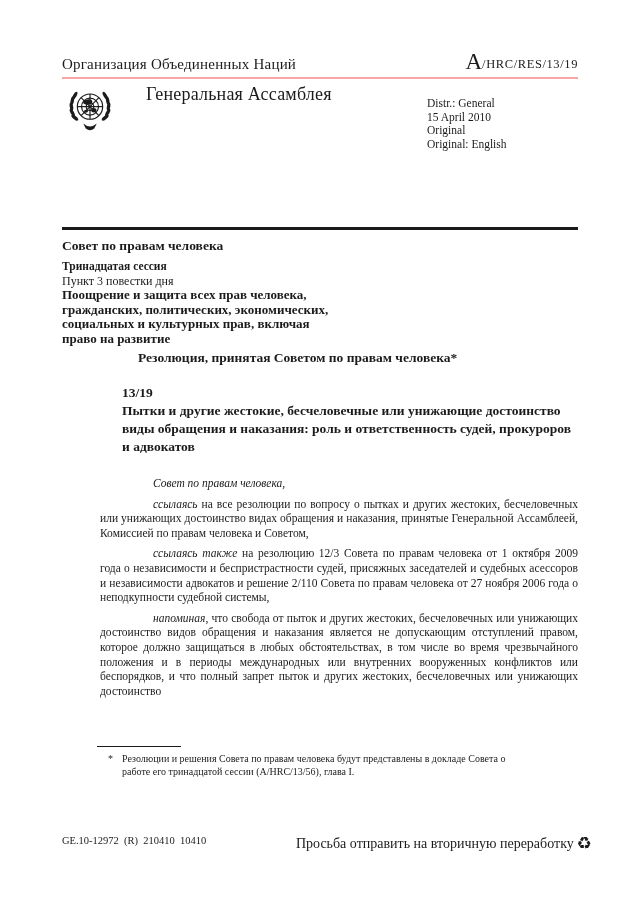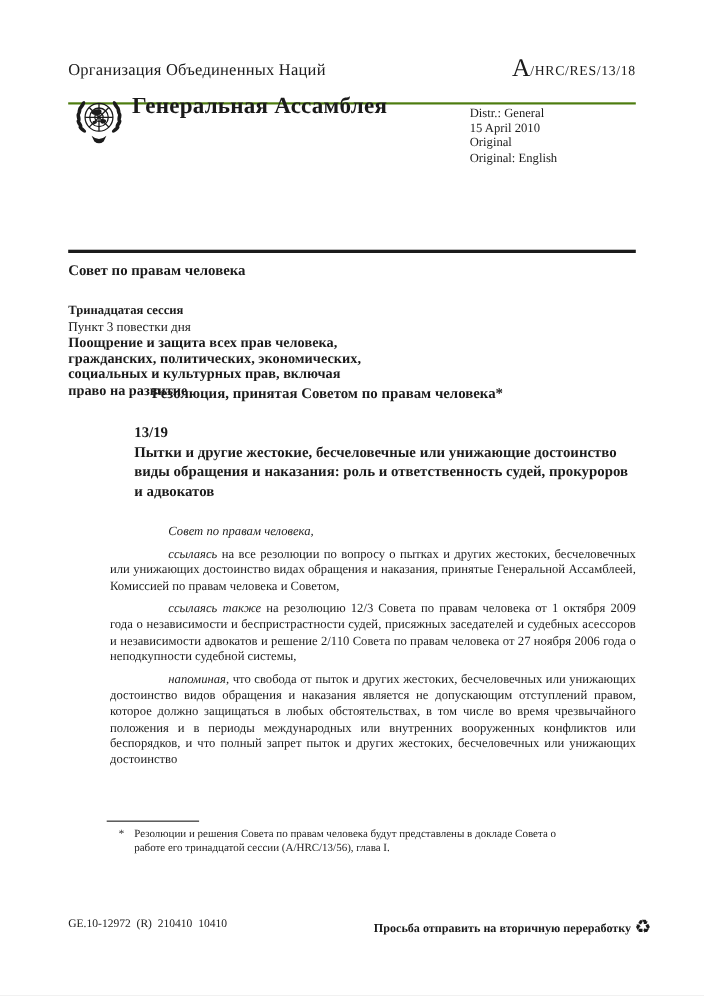--- a/index.html
+++ b/index.html
@@ -10,44 +10,44 @@
     background:#ffffff;
     color:#1b1b1b;
     font-family:"Liberation Serif","DejaVu Serif",serif;
     overflow:hidden;
   }
 
   
   .masthead{
     position:absolute;left:62px;right:62px;top:50px;
     display:flex;justify-content:space-between;align-items:flex-end;
-    border-bottom:2px solid #4d7c0f;
-    padding-bottom:20px;
+    border-bottom:2px solid #fca5a5;
+    padding-bottom:4px;
   }
   .org-name{font-size:15px;letter-spacing:.2px;}
   .doc-symbol{font-size:12.5px;letter-spacing:.6px;white-space:nowrap;}
   .doc-symbol .big{font-size:23px;letter-spacing:0;line-height:1;vertical-align:-1px;}
 
   .header-main{position:absolute;left:62px;right:62px;top:82px;height:70px;}
   .emblem{position:absolute;left:1px;top:2px;}
   .assembly-title{
-    position:absolute;left:58px;top:2px;
-    font-size:21px;font-weight:bold;letter-spacing:.2px;
+    position:absolute;left:84px;top:2px;
+    font-size:18px;font-weight:normal;letter-spacing:.2px;
   }
   .distr-block{
     position:absolute;left:365px;top:15px;
     font-size:11.5px;line-height:13.5px;
   }
 
   
   .divider{position:absolute;left:62px;right:62px;top:227px;height:3px;background:#1b1b1b;}
 
   
   .session{position:absolute;left:62px;top:238px;width:360px;}
-  .session-council{font-size:13.5px;font-weight:bold;margin-bottom:21px;}
+  .session-council{font-size:13.5px;font-weight:bold;margin-bottom:5px;}
   .session-line{font-size:11.5px;font-weight:bold;line-height:14.5px;}
   .agenda-item{font-size:12px;font-weight:normal;line-height:14.5px;}
   .agenda-title{font-size:13px;font-weight:bold;line-height:14.5px;white-space:pre-line;}
 
   
   .res-block{position:absolute;left:122px;top:350px;width:470px;}
   .res-heading{font-size:13.5px;font-weight:bold;margin:0 0 18px 16px;}
   .res-number{font-size:13.5px;font-weight:bold;line-height:18px;}
   .res-title{font-size:13.5px;font-weight:bold;line-height:18px;width:458px;}
 
@@ -66,31 +66,31 @@
   .fn-body{position:relative;margin-left:11px;padding-left:14px;font-size:10px;line-height:13px;}
   .fn-marker{position:absolute;left:0;top:0;}
 
   
   .footer-row{
     position:absolute;left:62px;right:48px;top:793px;
     display:flex;justify-content:space-between;align-items:flex-start;margin-top:42px;
   }
   .ge-code{font-size:10.5px;white-space:pre;}
   .recycle-wrap{display:flex;align-items:center;gap:3px;}
-  .recycle-note{font-size:11px;font-weight:bold;}
+  .recycle-note{font-size:14px;font-weight:normal;}
   .recycle-glyph{font-family:"DejaVu Sans",sans-serif;font-size:17px;line-height:1;}
 </style>
 </head>
 <body>
 
 <div class="page">
 
   <div class="masthead">
     <span class="org-name">Организация Объединенных Наций</span>
-    <span class="doc-symbol"><span class="big">A</span><span>/HRC/RES/13/18</span></span>
+    <span class="doc-symbol"><span class="big">A</span><span>/HRC/RES/13/19</span></span>
   </div>
 
   <div class="header-main">
     <span class="emblem">
       <svg viewBox="0 0 64 58" width="54" height="52" aria-hidden="true">
         <g stroke="#1b1b1b" fill="none" stroke-width="1.4">
           <circle cx="32" cy="25" r="15"></circle>
           <circle cx="32" cy="25" r="10"></circle>
           <circle cx="32" cy="25" r="4.5"></circle>
           <line x1="17" y1="25" x2="47" y2="25"></line>

